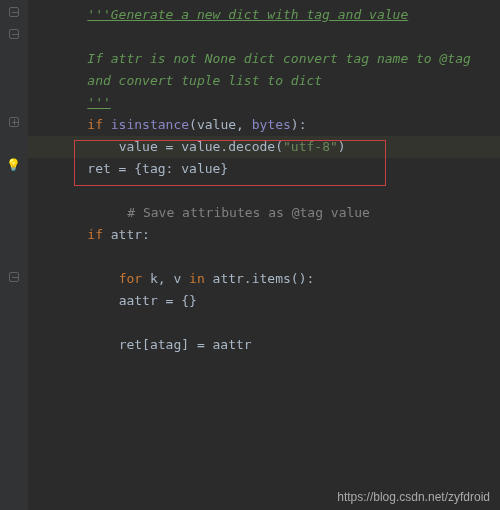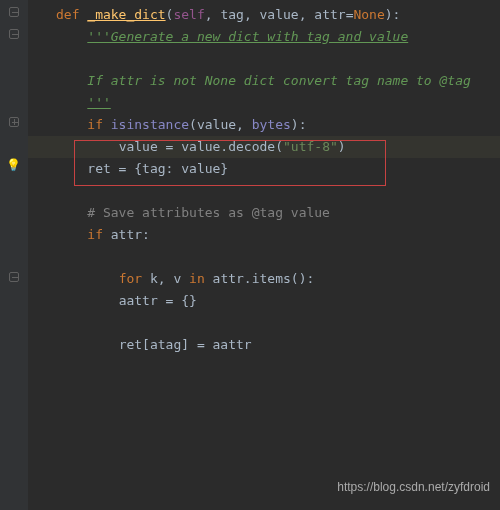--- a/index.html
+++ b/index.html
@@ -75,35 +75,35 @@
   position: relative;
 }
 .line.active {
   background: rgba(80, 80, 60, 0.25);
 }
 .kw { color: #cc7832; }
 .fn-def { color: #ffc66d; text-decoration: underline; }
 .self { color: #94558d; }
 .builtin { color: #8888c6; }
 .str { color: #6a8759; }
-.comment { color: #808080; }
+.comment { color: #808080; margin-left: 40px; }
 .doc { color: #629755; font-style: italic; }
 .underline { text-decoration: underline; }
 .red-box {
   position: absolute;
   border: 1.5px solid #c74242;
   left: 46px;
   top: 140px;
   width: 312px;
   height: 46px;
   pointer-events: none;
 }
 .watermark {
   position: absolute;
-  bottom: 16px;
+  bottom: 6px;
   right: 10px;
   color: #aaa;
   font-size: 12px;
   font-family: Arial, sans-serif;
 }
 </style>
 </head>
 <body>
 
 <div class="editor">
@@ -117,24 +117,24 @@
     <div class="gutter-icon" style="top:115px">
         <div class="fold-icon fold-close"></div>
       </div>
     <div class="gutter-icon bulb" style="top:158px">💡</div>
     <div class="gutter-icon" style="top:270px">
         <div class="fold-icon"></div>
       </div>
   </div>
 
   <div class="code-area">
-    <div class="line"><span class="kw">def </span><span class="fn-def">_make_dict</span><span>(</span><span class="self">self</span><span>, </span><span>tag</span><span>, </span><span>value</span><span>, </span><span>attr</span><span>=</span><span class="kw">None</span><span>):</span></div>
     <div class="line">    <span class="doc underline">'''Generate a new dict with tag and value</span></div>
     <div class="line"><span class="doc"></span></div>
     <div class="line">    <span class="doc">If attr is not None dict convert tag name to @tag</span></div>
+    <div class="line">    <span class="doc">and convert tuple list to dict</span></div>
     <div class="line">    <span class="doc underline">'''</span></div>
     <div class="line">    <span class="kw">if </span><span class="builtin">isinstance</span><span>(</span><span>value</span><span>, </span><span class="builtin">bytes</span><span>)</span><span>:</span></div>
     <div class="line active">        <span>value = value.decode(</span><span class="str">"utf-8"</span><span>)</span></div>
     <div class="line">    <span>ret = {tag: value}</span></div>
     <div class="line"></div>
     <div class="line">    <span class="comment"># Save attributes as @tag value</span></div>
     <div class="line">    <span class="kw">if </span><span>attr:</span></div>
     <div class="line"></div>
     <div class="line">        <span class="kw">for </span><span>k</span><span>, </span><span>v</span><span class="kw"> in </span><span>attr.items():</span></div>
     <div class="line">        <span>aattr = {}</span></div>

